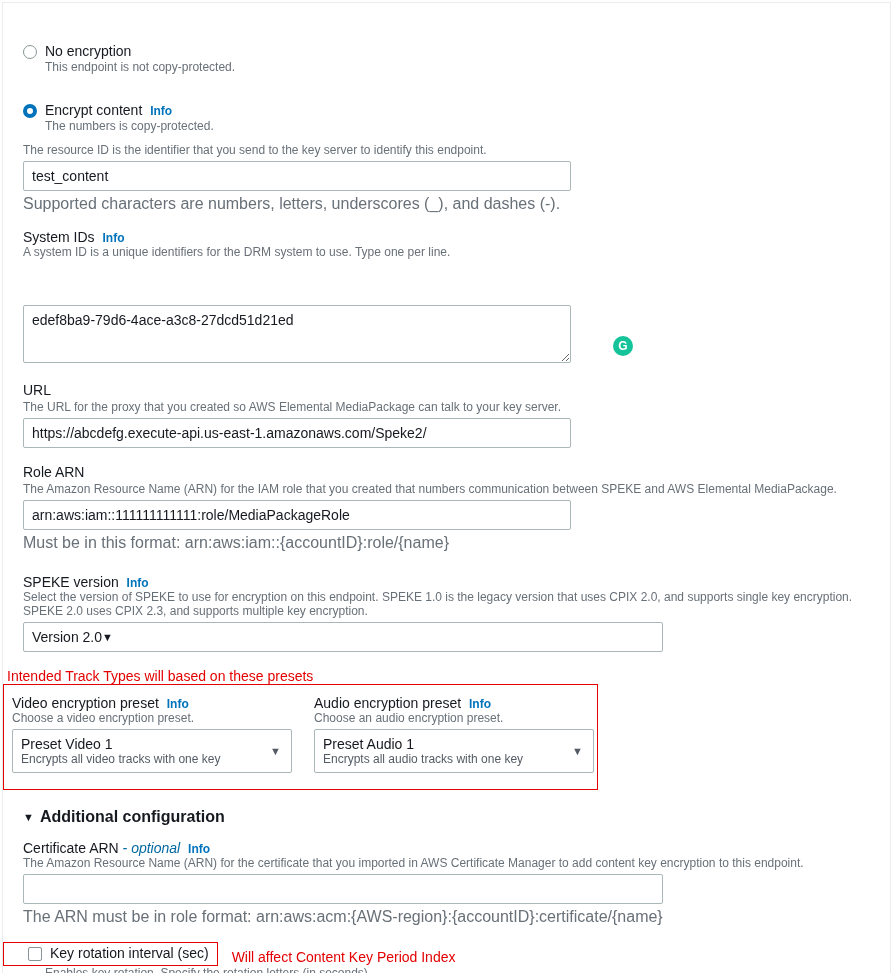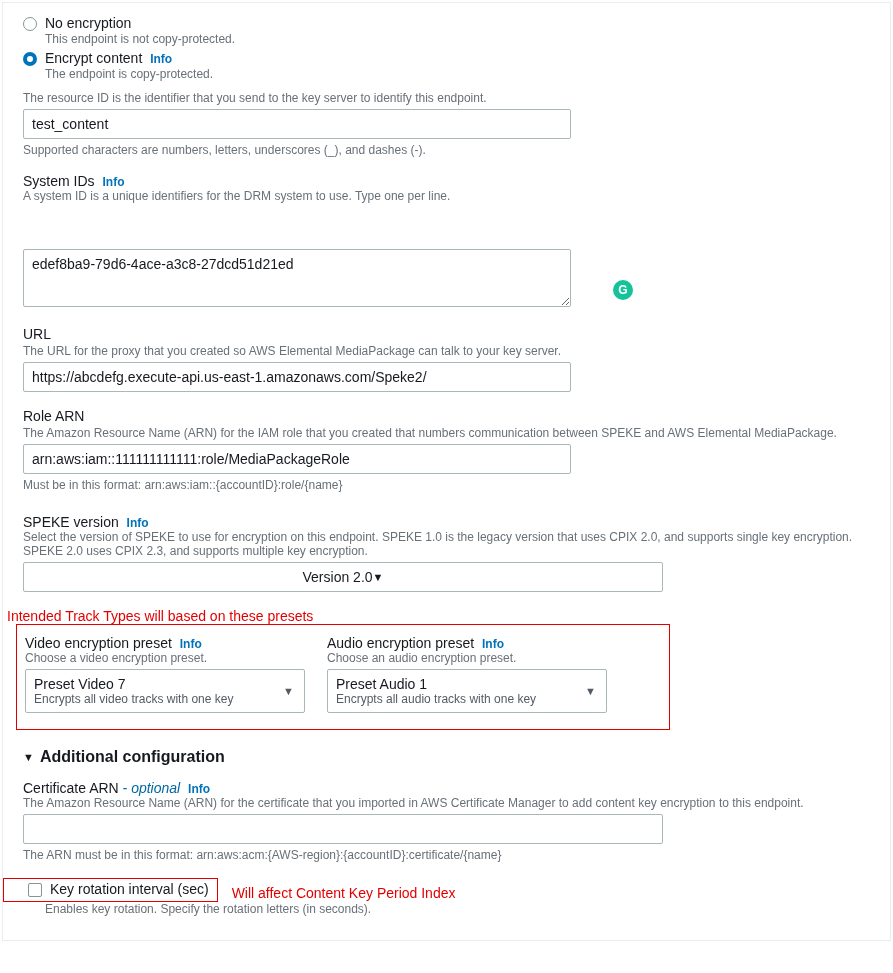--- a/index.html
+++ b/index.html
@@ -27,20 +27,21 @@
   }
   .panel-body {
     padding: 12px 20px 20px 20px;
   }
   .radio-group { margin-bottom: 10px; }
   .radio-item {
     display: flex;
     align-items: flex-start;
     gap: 8px;
     margin-bottom: 4px;
+    margin-top: 28px;
   }
   .radio-circle {
     width: 14px;
     height: 14px;
     border: 1px solid #879596;
     border-radius: 50%;
     margin-top: 2px;
     flex-shrink: 0;
     background: #fff;
   }
@@ -55,42 +56,42 @@
   .info-link {
     color: #0073bb;
     font-size: 12px;
     font-weight: 700;
     margin-left: 4px;
     cursor: pointer;
   }
   .field { margin-bottom: 16px; }
   .field-label { font-size: 14px; color: #16191f; margin-bottom: 2px; }
   .field-desc { font-size: 12px; color: #687078; margin-bottom: 4px; }
-  .field-help { font-size: 12px; color: #687078; margin-top: 4px; }
+  .field-help { font-size: 16px; color: #687078; margin-top: 4px; }
   input[type=text].txt, textarea.txt {
     width: 548px;
     max-width: 100%;
     padding: 6px 8px;
     border: 1px solid #aab7b8;
     border-radius: 2px;
     font-size: 14px;
     font-family: inherit;
     color: #16191f;
     background: #fff;
   }
   textarea.txt { height: 58px; resize: both; margin-top: 42px; }
   .select {
     width: 640px;
     max-width: 100%;
     padding: 6px 8px;
     border: 1px solid #aab7b8;
     border-radius: 2px;
     display: flex;
     align-items: center;
-    justify-content: center;
+    justify-content: flex-start;
     cursor: pointer;
     background: #fff;
   }
   .select .tri { color: #16191f; font-size: 11px; }
   .row2 {
     display: flex;
     gap: 22px;
     padding: 10px 8px 16px 8px;
   }
   .col { flex: 0 0 280px; }
@@ -192,21 +193,21 @@
           <div class="radio-desc">This endpoint is not copy-protected.</div>
         </div>
       </div>
       <div class="radio-item">
         <div class="radio-circle selected"></div>
         <div class="radio-labels">
           <div>
             <span class="radio-title">Encrypt content</span>
             <span class="info-link">Info</span>
           </div>
-          <div class="radio-desc">The endpoint is copy-protected.</div>
+          <div class="radio-desc">The numbers is copy-protected.</div>
         </div>
       </div>
     </div>
 
     <div class="field-desc">The resource ID is the identifier that you send to the key server to identify this endpoint.</div>
     <div class="field">
       <input type="text" class="txt" value="test_content" style="">
       <div class="field-help">Supported characters are numbers, letters, underscores (_), and dashes (-).</div>
     </div>
 
@@ -242,30 +243,30 @@
       </div>
       <div class="field-desc">Select the version of SPEKE to use for encryption on this endpoint. SPEKE 1.0 is the legacy version that uses CPIX 2.0, and supports single key encryption. SPEKE 2.0 uses CPIX 2.3, and supports multiple key encryption.</div>
       <div class="select">
         <span>Version 2.0</span>
         <span class="tri">▼</span>
       </div>
     </div>
 
     <div style="margin-left:-20px;">
       <div class="annot" style="padding-left:4px;">Intended Track Types will based on these presets</div>
-      <div class="redbox-block" style="width:654px;margin-left:13px;">
+      <div class="redbox-block" style="width:595px;">
         <div class="row2">
           <div class="col">
             <div>
               <span class="field-label">Video encryption preset</span>
               <span class="info-link">Info</span>
             </div>
             <div class="field-desc">Choose a video encryption preset.</div>
             <div class="select-sm">
-              <div class="line1">Preset Video 7</div>
+              <div class="line1">Preset Video 1</div>
               <div class="line2">Encrypts all video tracks with one key</div>
               <span class="tri">▼</span>
             </div>
           </div>
           <div class="col">
             <div>
               <span class="field-label">Audio encryption preset</span>
               <span class="info-link">Info</span>
             </div>
             <div class="field-desc">Choose an audio encryption preset.</div>
@@ -285,21 +286,21 @@
     </div>
 
     <div class="field">
       <div>
         <span class="field-label">Certificate ARN</span>
         <span class="italic" style="color:#0369a1">- optional</span>
         <span class="info-link">Info</span>
       </div>
       <div class="field-desc">The Amazon Resource Name (ARN) for the certificate that you imported in AWS Certificate Manager to add content key encryption to this endpoint.</div>
       <div class="cert-input"></div>
-      <div class="field-help">The ARN must be in this format: arn:aws:acm:{AWS-region}:{accountID}:certificate/{name}</div>
+      <div class="field-help">The ARN must be in role format: arn:aws:acm:{AWS-region}:{accountID}:certificate/{name}</div>
     </div>
 
     <div style="margin-left:-20px;">
       <div class="redbox-block" style="display:inline-block; padding:2px 8px 2px 24px;">
         <div class="check-row">
           <div class="checkbox"></div>
           <span class="field-label">Key rotation interval (sec)</span>
         </div>
       </div>
       <span class="annot annot-inline">Will affect Content Key Period Index</span>

